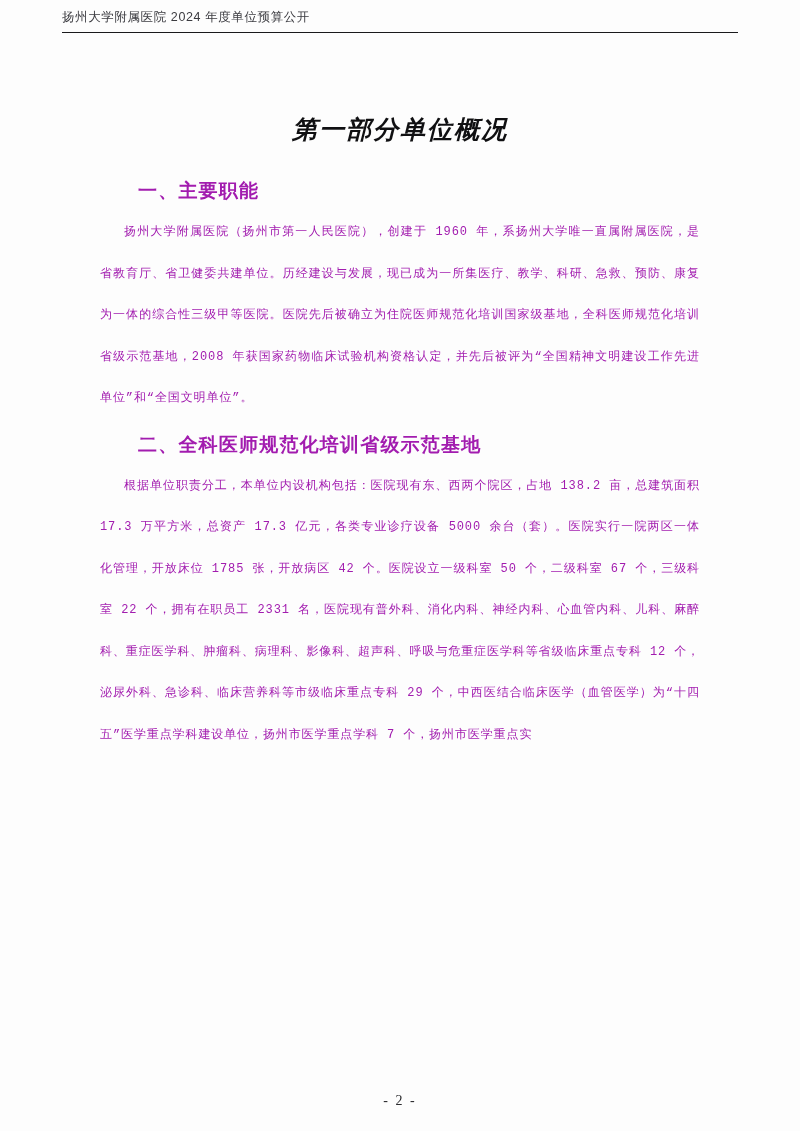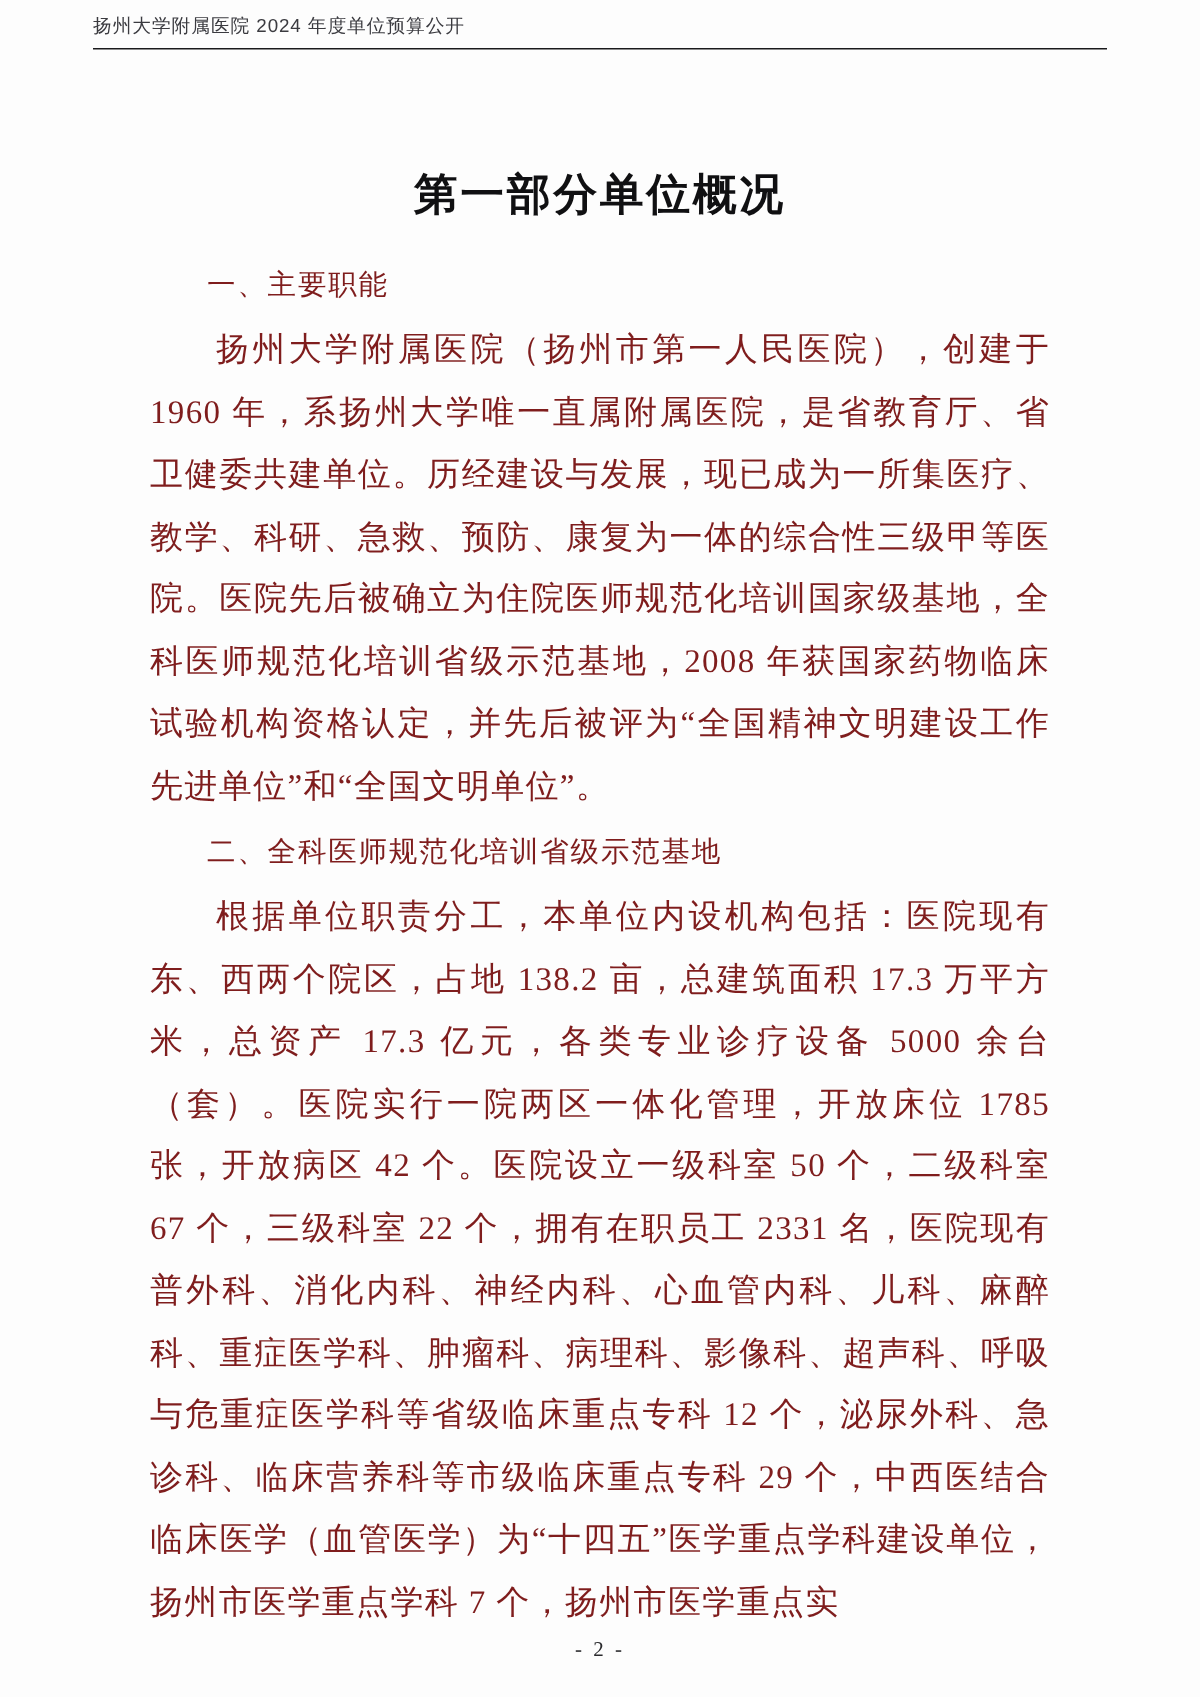--- a/index.html
+++ b/index.html
@@ -55,48 +55,50 @@
 
   
   .content {
     position: absolute;
     left: 100px;
     top: 110px;
     width: 600px;
   }
 
   .doc-title {
-    font-size: 29px;
+    font-size: 25px;
     font-weight: bold;
     text-align: center;
     letter-spacing: 2px;
     line-height: 40px;
     margin: 0 0 22px 0;
     color: #101012;
+    font-style: italic;
   }
 
   .section-heading {
     font-size: 19px;
-    font-weight: normal;
+    font-weight: bold;
     line-height: 38px;
     margin: 6px 0 2px 0;
     text-indent: 38px;
     letter-spacing: 1.2px;
-    color: #7f1d1d;
+    color: #a21caf;
   }
 
   .para {
-    font-size: 22px;
+    font-size: 12px;
     line-height: 41.5px;
     text-align: justify;
     text-justify: inter-character;
     text-indent: 2em;
     margin: 0;
     letter-spacing: 0.9px;
-    color: #7f1d1d;
+    color: #a21caf;
+    font-family: Liberation Mono, monospace;
   }
 
   
   .footer-zone {
     position: absolute;
     left: 0;
     bottom: 0;
     width: 800px;
     height: 60px;
   }

